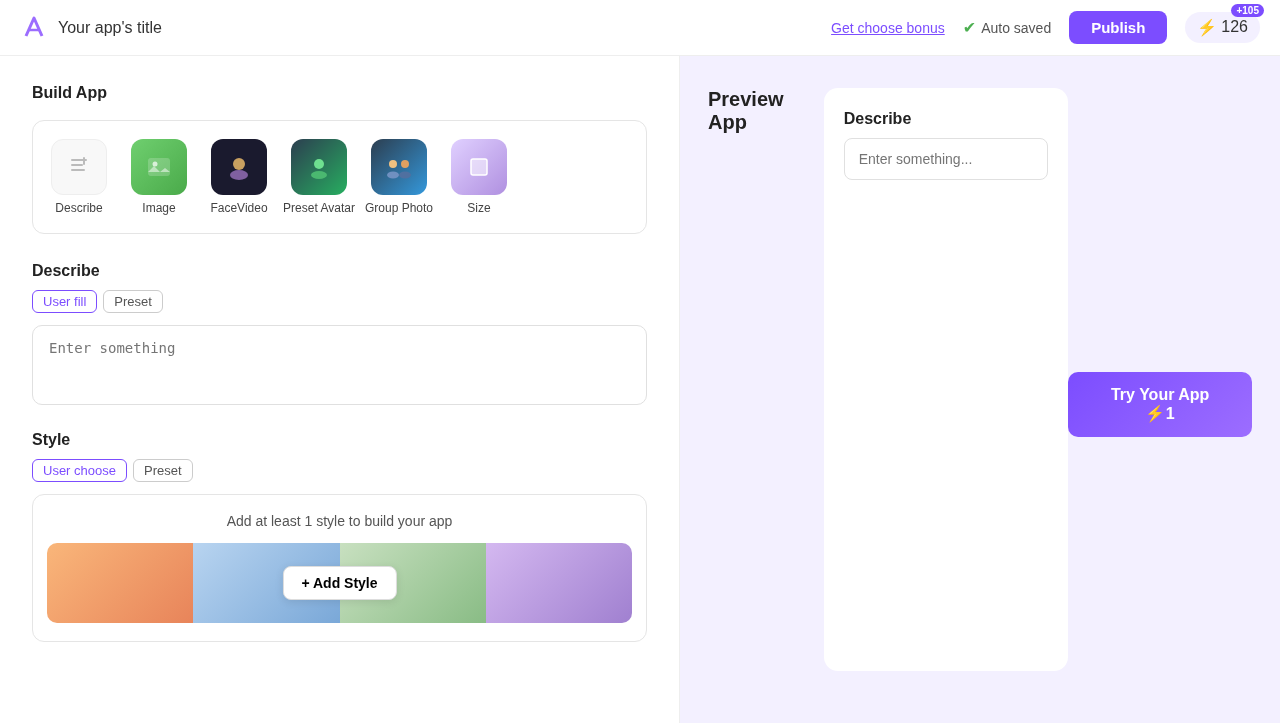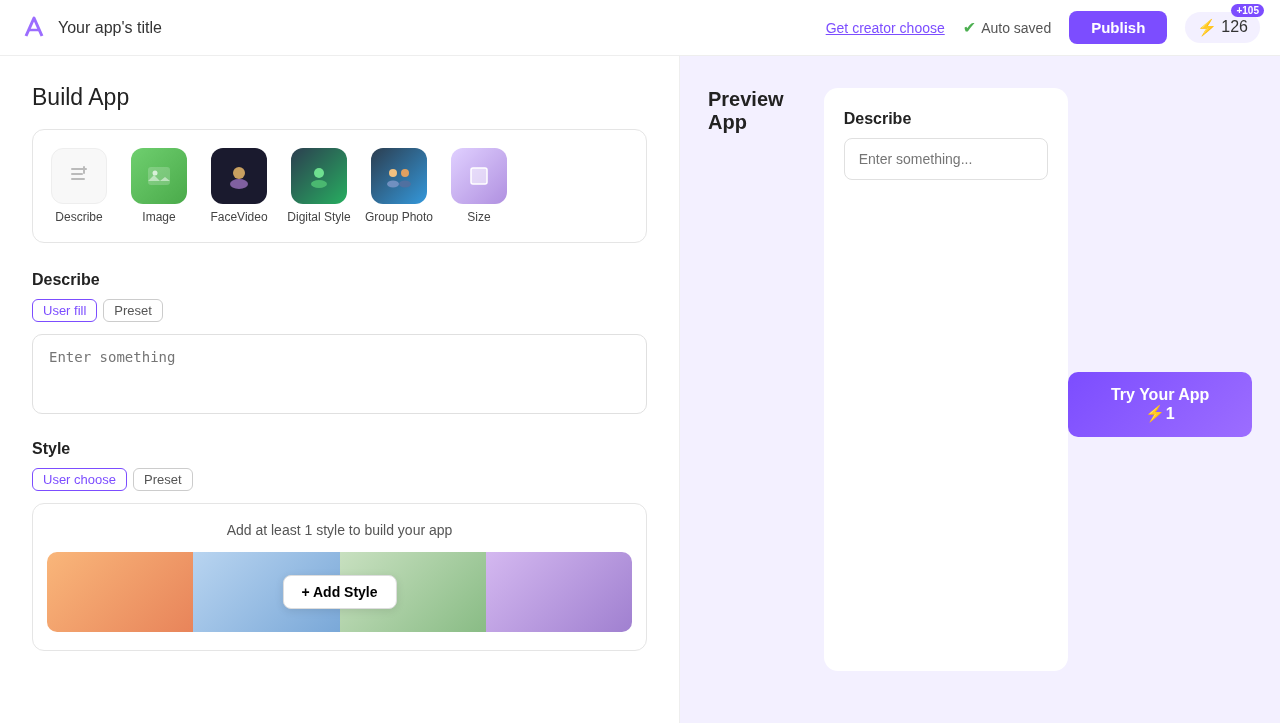--- a/index.html
+++ b/index.html
@@ -35,21 +35,21 @@
     .credits-num { font-size: 16px; font-weight: 400; color: #333; }
 
     
     .main { display: flex; height: calc(723px - 56px); }
 
     
     .build-panel {
       width: 680px; padding: 28px 32px; overflow-y: auto;
       border-right: 1px solid #eee;
     }
-    .section-title { font-size: 23px; font-weight: 400; margin-bottom: 18px; }
+    .section-title { font-size: 16px; font-weight: 700; margin-bottom: 18px; }
     
     
     .tool-cards-wrapper {
       border: 1px solid #e5e5e5; border-radius: 12px; padding: 18px 10px;
       display: flex; gap: 8px; margin-bottom: 28px; overflow-x: auto;
     }
     .tool-card {
       display: flex; flex-direction: column; align-items: center;
       gap: 6px; cursor: pointer; min-width: 72px;
     }
@@ -132,21 +132,21 @@
 
 <header class="header">
   <div class="header-left">
     <svg class="logo-icon" viewBox="0 0 28 28" fill="none">
       <path d="M6 22 L14 4 L22 22" stroke="#9c6dff" stroke-width="3" fill="none" stroke-linejoin="round"></path>
       <path d="M9 16 L19 16" stroke="#9c6dff" stroke-width="2.5"></path>
     </svg>
     <span class="app-title">Your app's title</span>
   </div>
   <div class="header-right">
-    <a class="creator-bonus">Get creator choose</a>
+    <a class="creator-bonus">Get choose bonus</a>
     <span class="auto-saved">
       <span class="auto-saved-dot">✔</span>
       <span>Auto saved</span>
     </span>
     <button class="publish-btn">Publish</button>
     <div class="credits-badge">
       <span class="credits-plus">+105</span>
       <span class="credits-icon">⚡</span>
       <span class="credits-num">126</span>
     </div>
@@ -193,21 +193,21 @@
         <span class="tool-card-label">FaceVideo</span>
       </div>
 
       <div class="tool-card">
         <div class="tool-card-icon" style="background:linear-gradient(135deg,#2c3e50,#27ae60); border-radius:12px; overflow:hidden;">
           <svg width="32" height="32" viewBox="0 0 32 32">
               <circle cx="16" cy="13" r="5" fill="#6ee090"></circle>
               <ellipse cx="16" cy="24" rx="8" ry="4" fill="#4ab870"></ellipse>
             </svg>
         </div>
-        <span class="tool-card-label">Digital Style</span>
+        <span class="tool-card-label">Preset Avatar</span>
       </div>
 
       <div class="tool-card">
         <div class="tool-card-icon" style="background:linear-gradient(135deg,#2c3e50,#3498db); border-radius:12px; overflow:hidden;">
           <svg width="32" height="32" viewBox="0 0 32 32">
             <circle cx="10" cy="13" r="4" fill="#f0c080"></circle>
             <circle cx="22" cy="13" r="4" fill="#e0a060"></circle>
             <ellipse cx="10" cy="24" rx="6" ry="3.5" fill="#7090c0"></ellipse>
             <ellipse cx="22" cy="24" rx="6" ry="3.5" fill="#5070a0"></ellipse>
           </svg>

